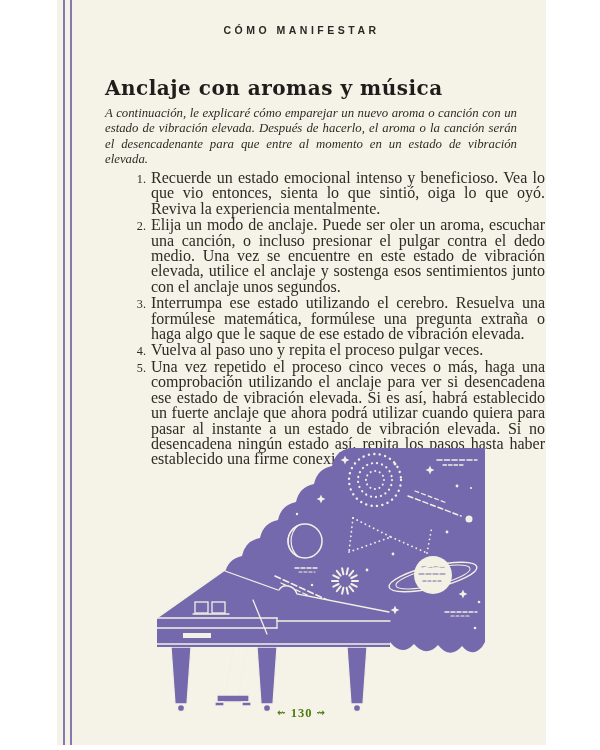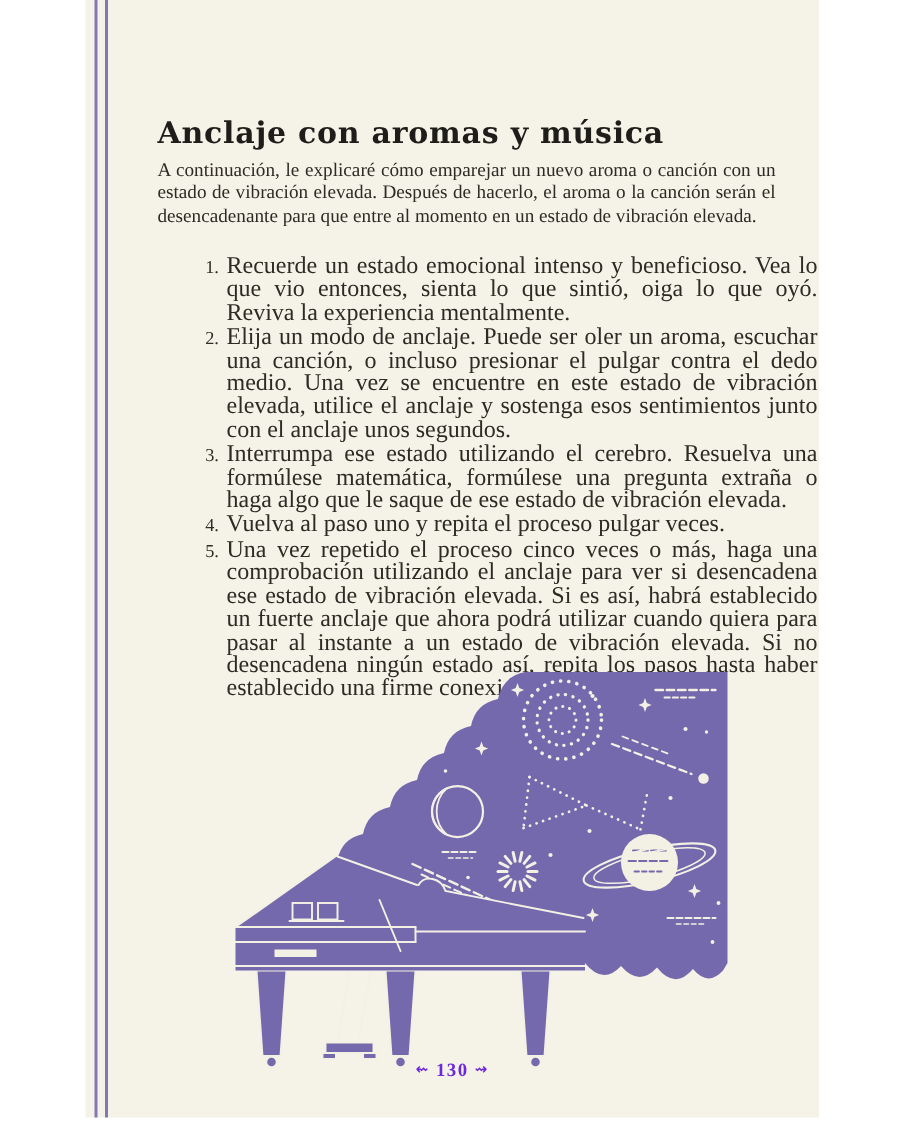--- a/index.html
+++ b/index.html
@@ -28,45 +28,47 @@
   .title {
     position: absolute; left: 48px; top: 76px; margin: 0;
     font-family: "DejaVu Serif", serif;
     font-weight: bold; font-size: 20px; letter-spacing: 0.5px;
     color: #1e1d1a;
   }
   .intro {
     position: absolute; left: 48px; top: 106px; width: 412px; margin: 0;
     font-size: 12.8px; line-height: 15.4px; text-align: justify;
     color: #2e2b25;
+    font-style: italic;
   }
   .steps {
     position: absolute; left: 66px; top: 170px; width: 396px; margin: 0;
     padding-left: 26px;
     font-size: 16px; line-height: 15.4px; text-align: justify;
     color: #2e2b25;
   }
   .steps li { margin: 0 0 1px 0; padding-left: 2px; }
   .steps li::marker { font-size: 12.2px; }
   .illustration { position: absolute; left: 88px; top: 442px; }
   .footer {
     position: absolute; top: 706px; left: 0; width: 100%;
     text-align: center; font-weight: bold; font-size: 12.5px;
-    color: #6d28d9; letter-spacing: 1px;
+    color: #4d7c0f; letter-spacing: 1px;
   }
   .footer .orn { font-family: "DejaVu Sans", sans-serif; font-size: 10px; position: relative; top: -1px; }
 </style>
 </head>
 <body>
 
 <div class="canvas">
   <div class="page">
     <div class="rule rule-1"></div>
     <div class="rule rule-2"></div>
 
+    <div class="running-header">CÓMO MANIFESTAR</div>
     <h1 class="title">Anclaje con aromas y música</h1>
     <p class="intro">A continuación, le explicaré cómo emparejar un nuevo aroma o canción con un estado de vibración elevada. Después de hacerlo, el aroma o la canción serán el desencadenante para que entre al momento en un estado de vibración elevada.</p>
     <ol class="steps">
         <li>Recuerde un estado emocional intenso y beneficioso. Vea lo que vio entonces, sienta lo que sintió, oiga lo que oyó. Reviva la experiencia mentalmente.</li>
         <li>Elija un modo de anclaje. Puede ser oler un aroma, escuchar una canción, o incluso presionar el pulgar contra el dedo medio. Una vez se encuentre en este estado de vibración elevada, utilice el anclaje y sostenga esos sentimientos junto con el anclaje unos segundos.</li>
         <li>Interrumpa ese estado utilizando el cerebro. Resuelva una formúlese matemática, formúlese una pregunta extraña o haga algo que le saque de ese estado de vibración elevada.</li>
         <li>Vuelva al paso uno y repita el proceso pulgar veces.</li>
         <li>Una vez repetido el proceso cinco veces o más, haga una comprobación utilizando el anclaje para ver si desencadena ese estado de vibración elevada. Si es así, habrá establecido un fuerte anclaje que ahora podrá utilizar cuando quiera para pasar al instante a un estado de vibración elevada. Si no desencadena ningún estado así, repita los pasos hasta haber establecido una firme conexión.</li>
       </ol>
 

